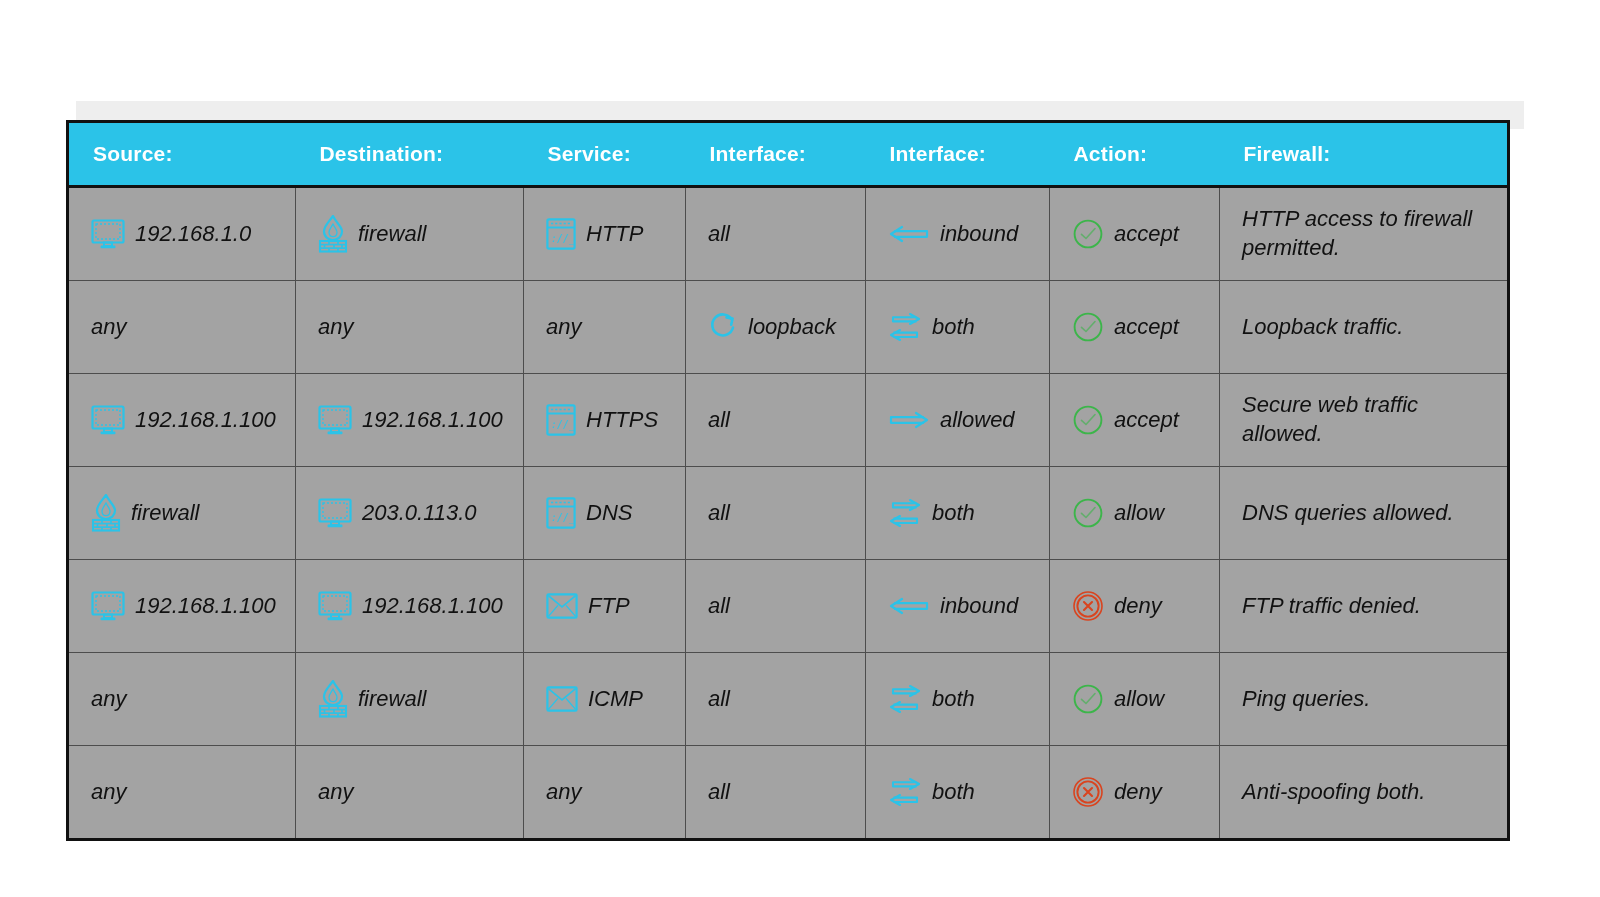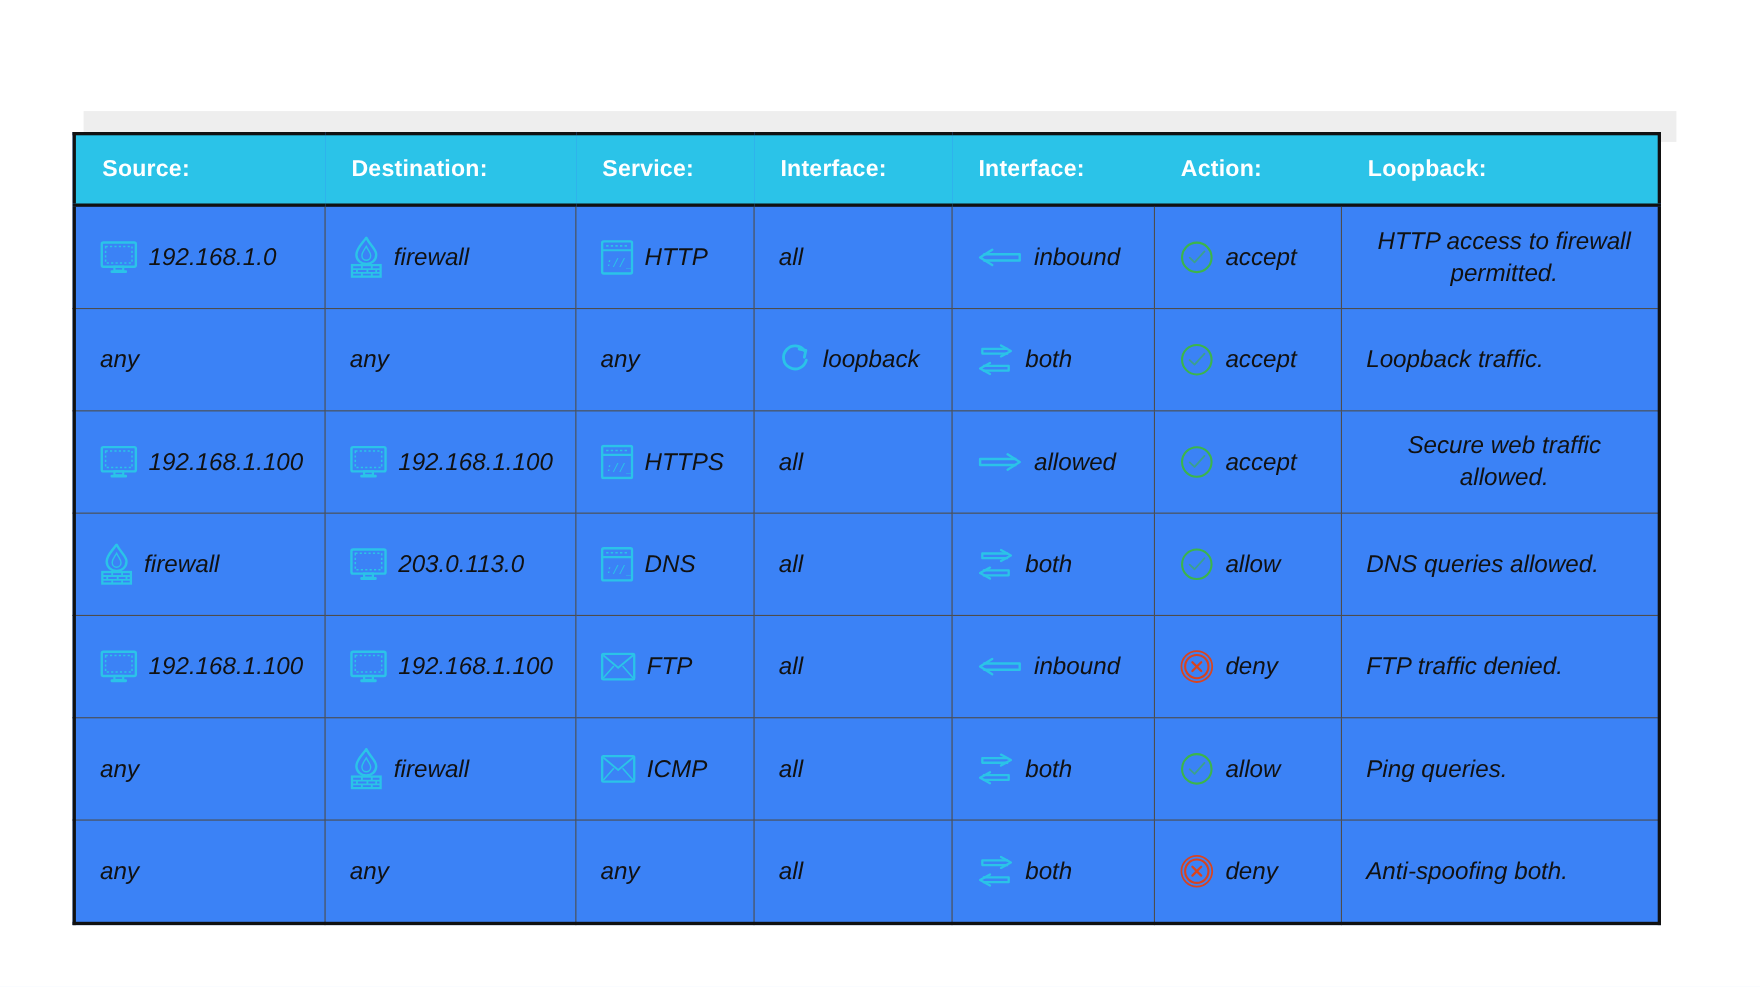--- a/index.html
+++ b/index.html
@@ -47,21 +47,21 @@
     position: absolute;
     left: 66px;
     top: 120px;
     width: 1441px;
   }
 
   table.rules {
     border-collapse: collapse;
     width: 1441px;
     table-layout: fixed;
-    background: #3b82f6;
+    background: #a3a3a3;
     border: 3px solid #111111;
   }
 
   table.rules thead th {
     background: #2bc3e8;
     color: #ffffff;
     font-size: 21px;
     font-weight: bold;
     text-align: left;
     padding: 14px 0 14px 24px;
@@ -79,21 +79,21 @@
     color: #111111;
     padding: 10px 14px 10px 22px;
     vertical-align: middle;
     height: 72px;
     line-height: 1.28;
     font-family: "Liberation Sans", sans-serif;
   }
 
   table.rules tbody tr:last-child td { border-bottom: none; }
   table.rules tbody td:first-child { border-left: none; }
-  table.rules tbody td:last-child { border-right: none; text-align: center; }
+  table.rules tbody td:last-child { border-right: none; }
 
   
   col.c-source { width: 228px; }
   col.c-dest   { width: 228px; }
   col.c-service{ width: 162px; }
   col.c-iface  { width: 180px; }
   col.c-dir    { width: 184px; }
   col.c-action { width: 170px; }
   col.c-comm   { width: 289px; }
 
@@ -140,21 +140,21 @@
           <col class="c-comm">
       </colgroup>
       <thead>
         <tr id="header-row">
             <th>Source:</th>
             <th>Destination:</th>
             <th>Service:</th>
             <th>Interface:</th>
             <th>Interface:</th>
             <th>Action:</th>
-            <th>Loopback:</th>
+            <th>Firewall:</th>
           </tr>
       </thead>
       <tbody id="table-body">
           <tr>
             <td>
               <div class="cell">
                 <span class="ico">
                   <svg width="34" height="30" viewBox="0 0 34 30">
                     <rect x="1.5" y="1.5" width="31" height="22" rx="1.5" fill="none" stroke="#2bc3e8" stroke-width="2.2"></rect>
                     <rect x="5" y="5" width="24" height="15" fill="none" stroke="#2bc3e8" stroke-width="1.4" stroke-dasharray="2 2"></rect>

